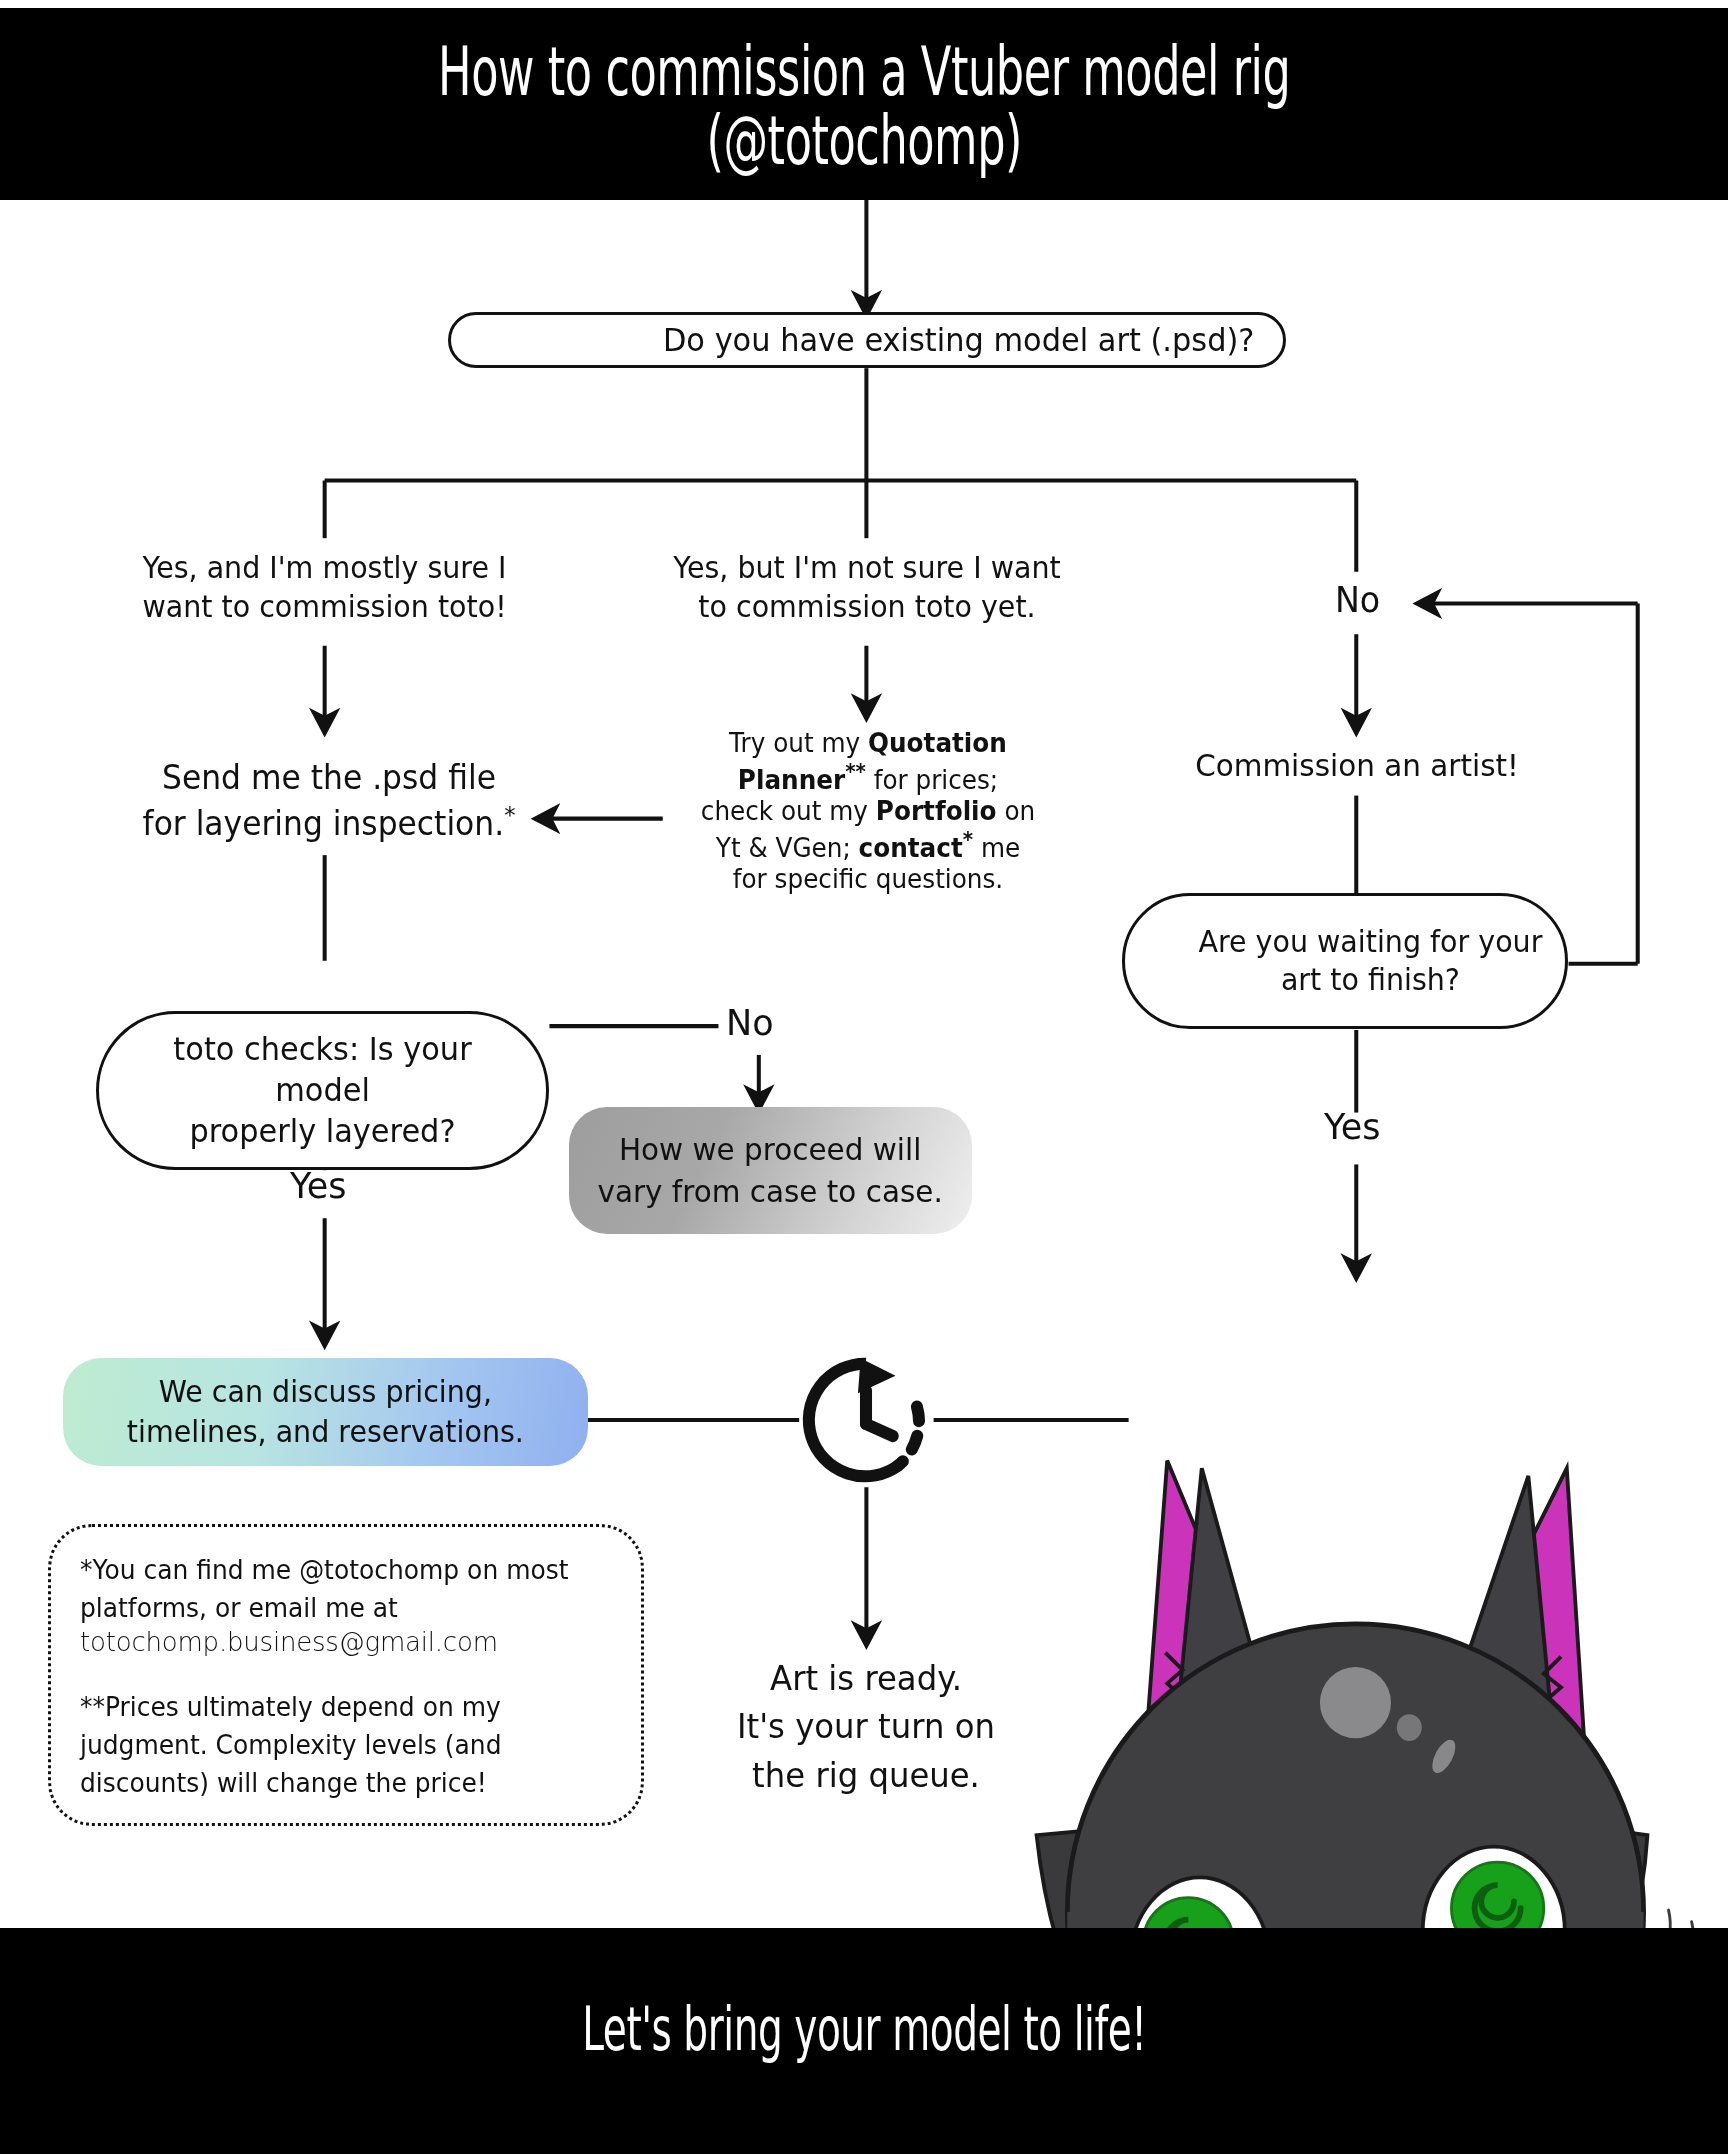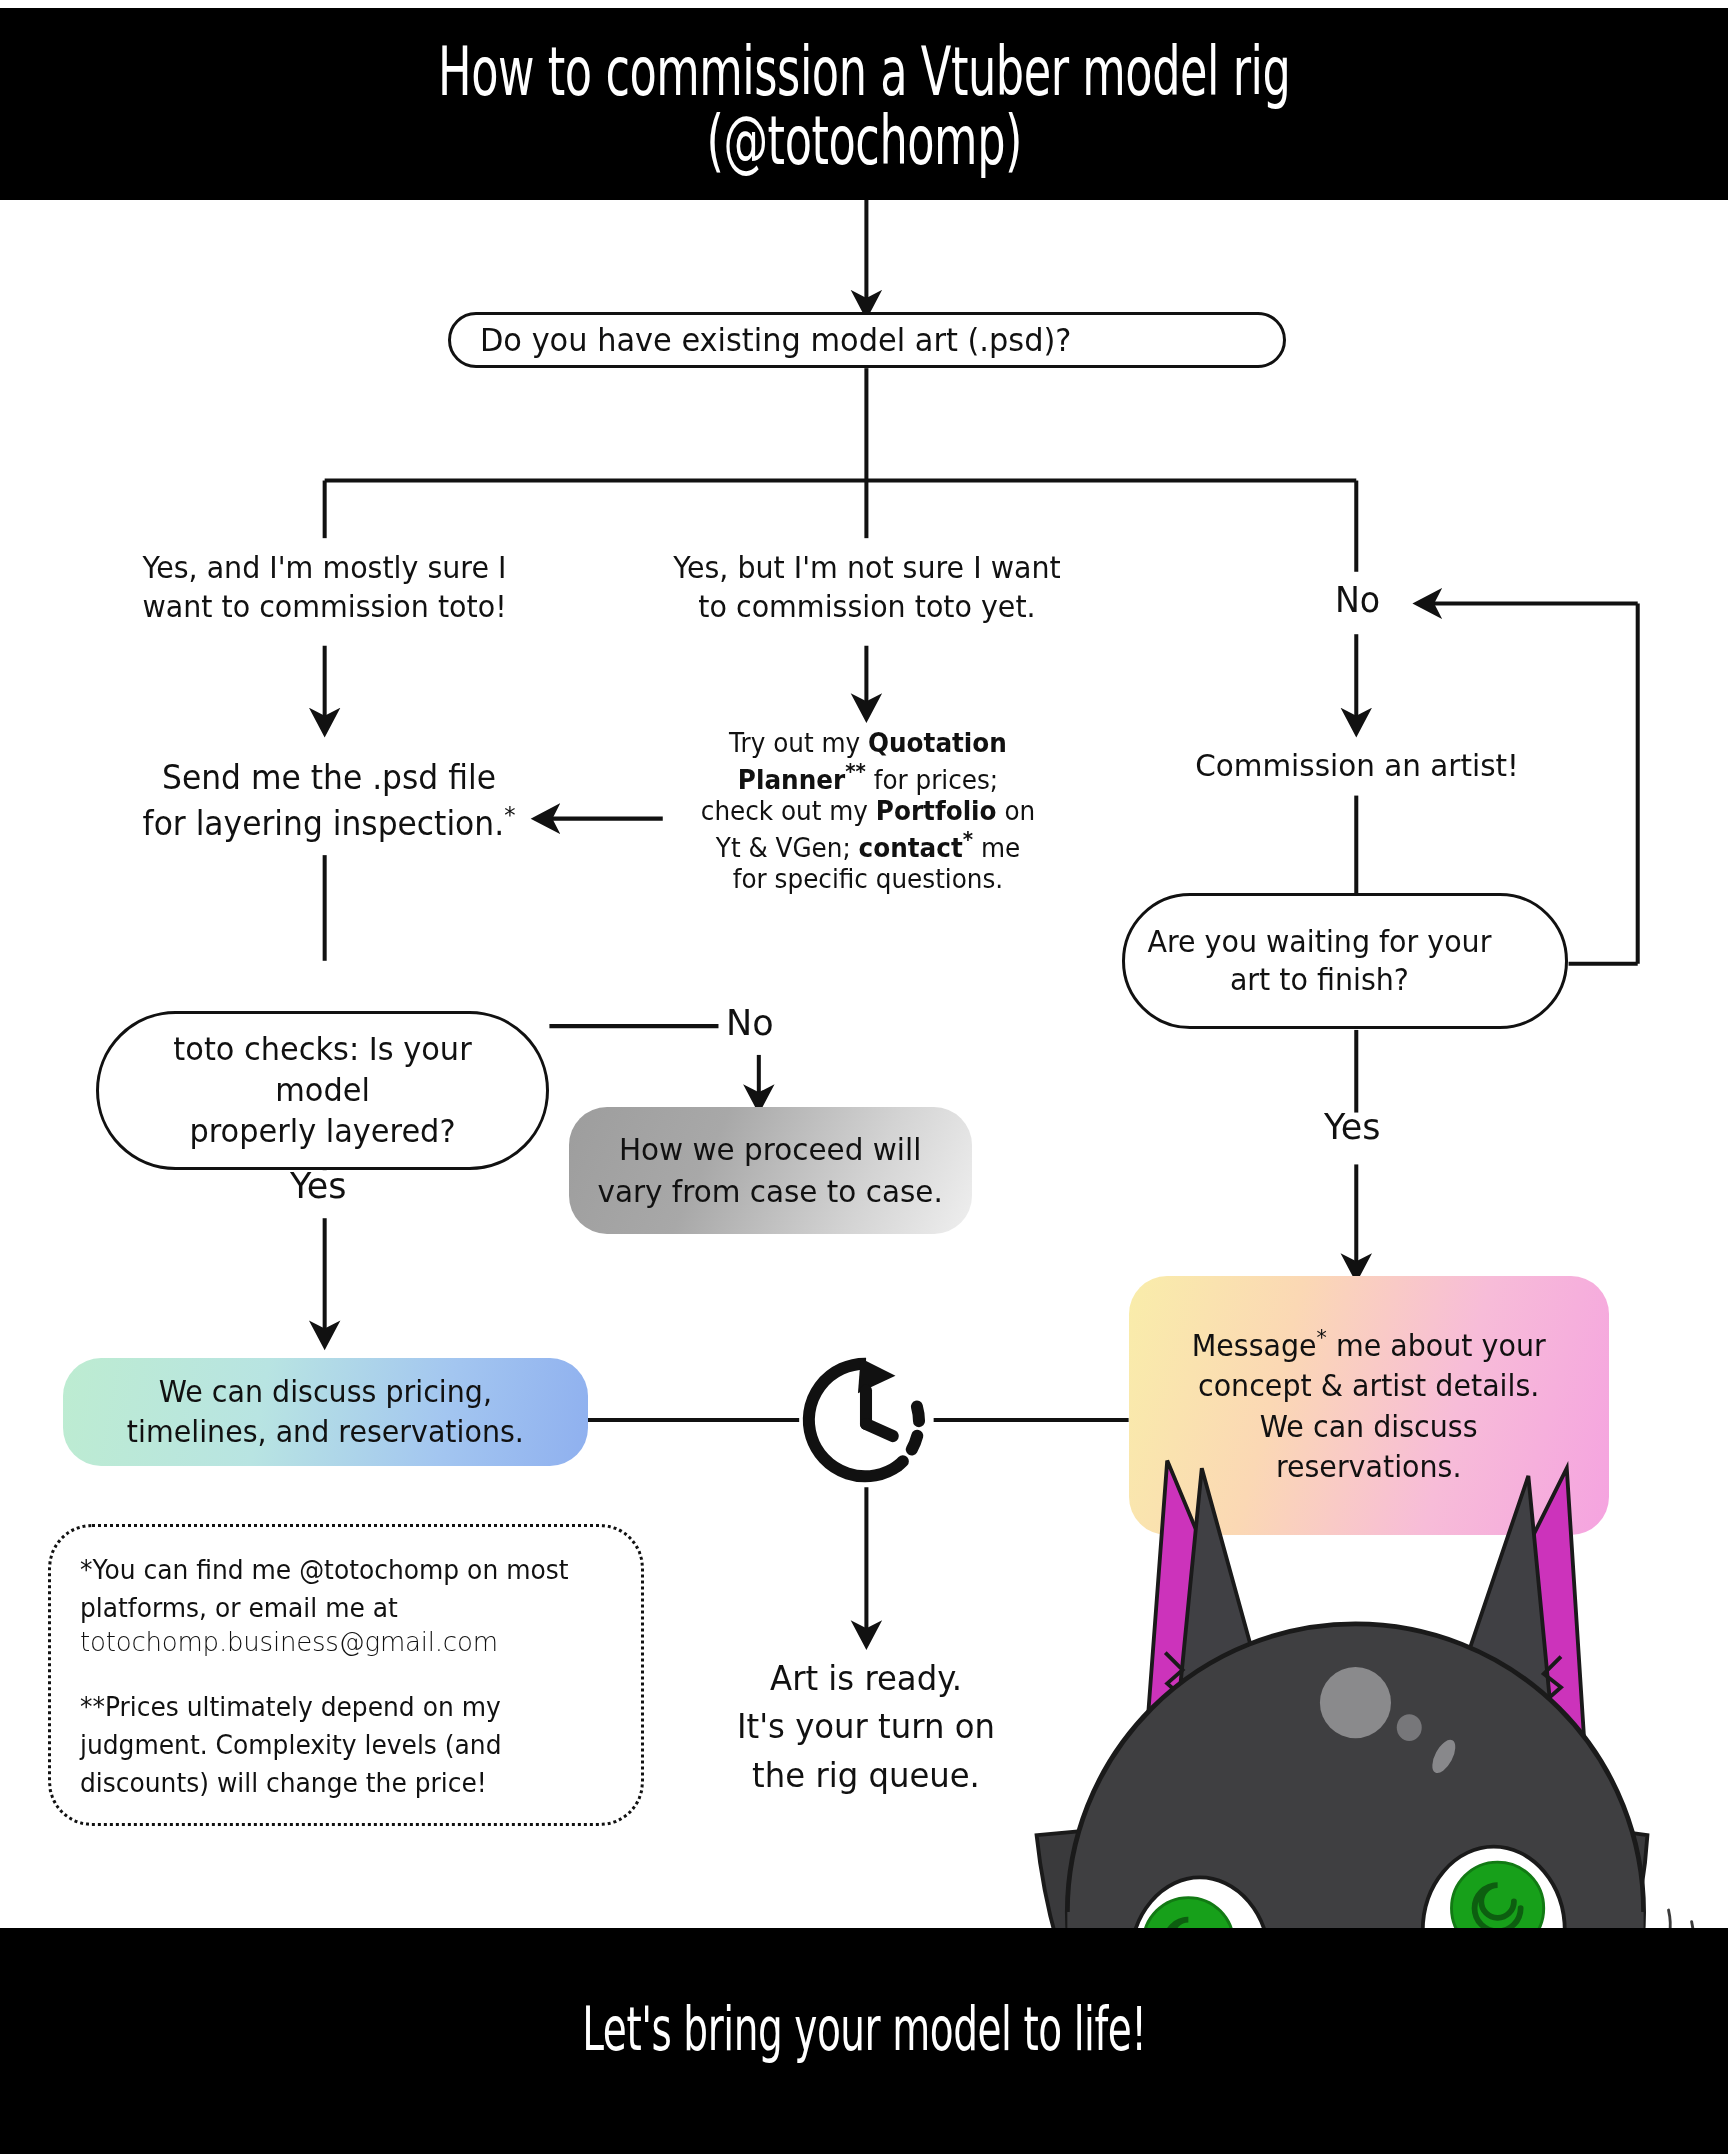--- a/index.html
+++ b/index.html
@@ -50,21 +50,21 @@
   .sz-24 { font-size: 30px; }
   .sz-26 { font-size: 32px; }
   .edge-label { font-size: 32px; font-family:"DejaVu Sans", sans-serif; color:#111; position:absolute; z-index:22; }
 
   
   .pill {
     position: absolute;
     border: 3.8px solid #111111;
     border-radius: 960px;
     background: #ffffff;
-    display: flex; align-items: center; justify-content: flex-start;
+    display: flex; align-items: center; justify-content: flex-end;
     z-index: 18;
   }
   .pill .label {
     font-family: "DejaVu Sans", sans-serif;
     color: #111111; text-align: center;
     line-height: 1.28; padding: 0 13.4px;
     transform: scaleX(0.95);
   }
 
   
@@ -236,28 +236,20 @@
 
 <div class="edge-label" style="left:1324px; top:1107px; font-size:35px;">Yes</div>
 
 <div class="fillbox" id="box-pricing" style="left:63px; top:1358px; width:525px; height:108px;">
   <div class="label" style="font-size:30px;">
     <div>We can discuss pricing,</div>
     <div>timelines, and reservations.</div>
   </div>
 </div>
 
-<div class="fillbox" id="box-message" style="left:1129px; top:1276px; width:480px; height:259px;">
-  <div class="label" style="font-size:30px;">
-    <div><span>Message</span><span style="font-size:0.72em;vertical-align:super">*</span><span> me about your</span></div>
-    <div>concept &amp; artist details.</div>
-    <div>We can discuss</div>
-    <div>reservations.</div>
-  </div>
-</div>
 
 <svg id="clock-icon" style="left:799px; top:1353px;" width="134" height="134" viewBox="0 0 100 100">
   <g fill="none" stroke="#111111" stroke-width="9" stroke-linecap="round">
     <path d="M50 8 A42 42 0 1 0 74 84" stroke-linecap="butt"></path>
     <path d="M88 40 A42 42 0 0 1 74 84" stroke-dasharray="11 11"></path>
   </g>
   <path d="M46 4 L72 17 L44 30 Z" fill="#111111"></path>
   <g stroke="#111111" stroke-width="9" stroke-linecap="round" fill="none">
     <line x1="50" y1="28" x2="50" y2="53"></line>
     <line x1="50" y1="53" x2="70" y2="62"></line>

